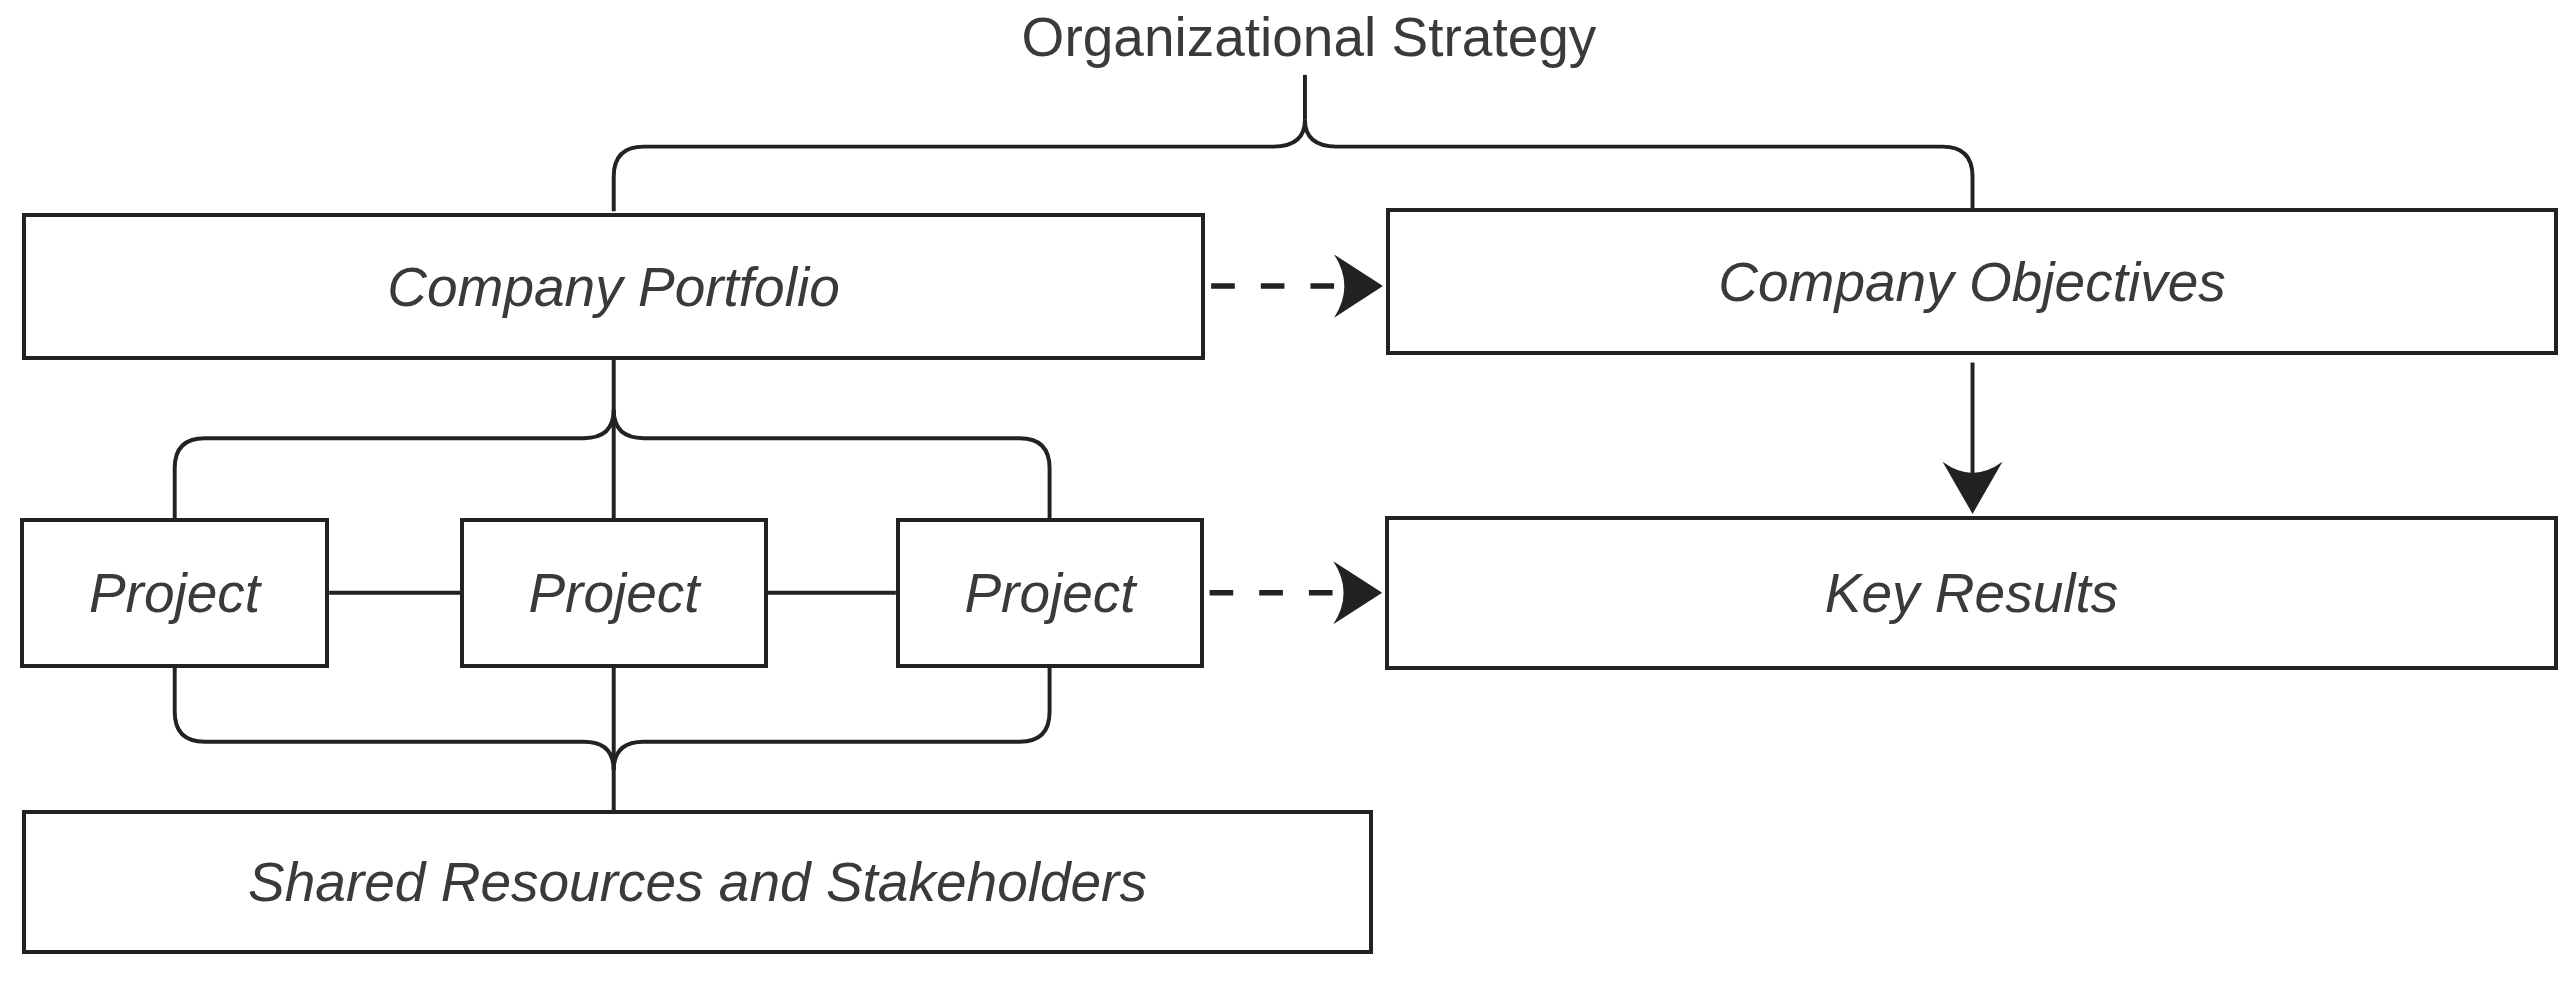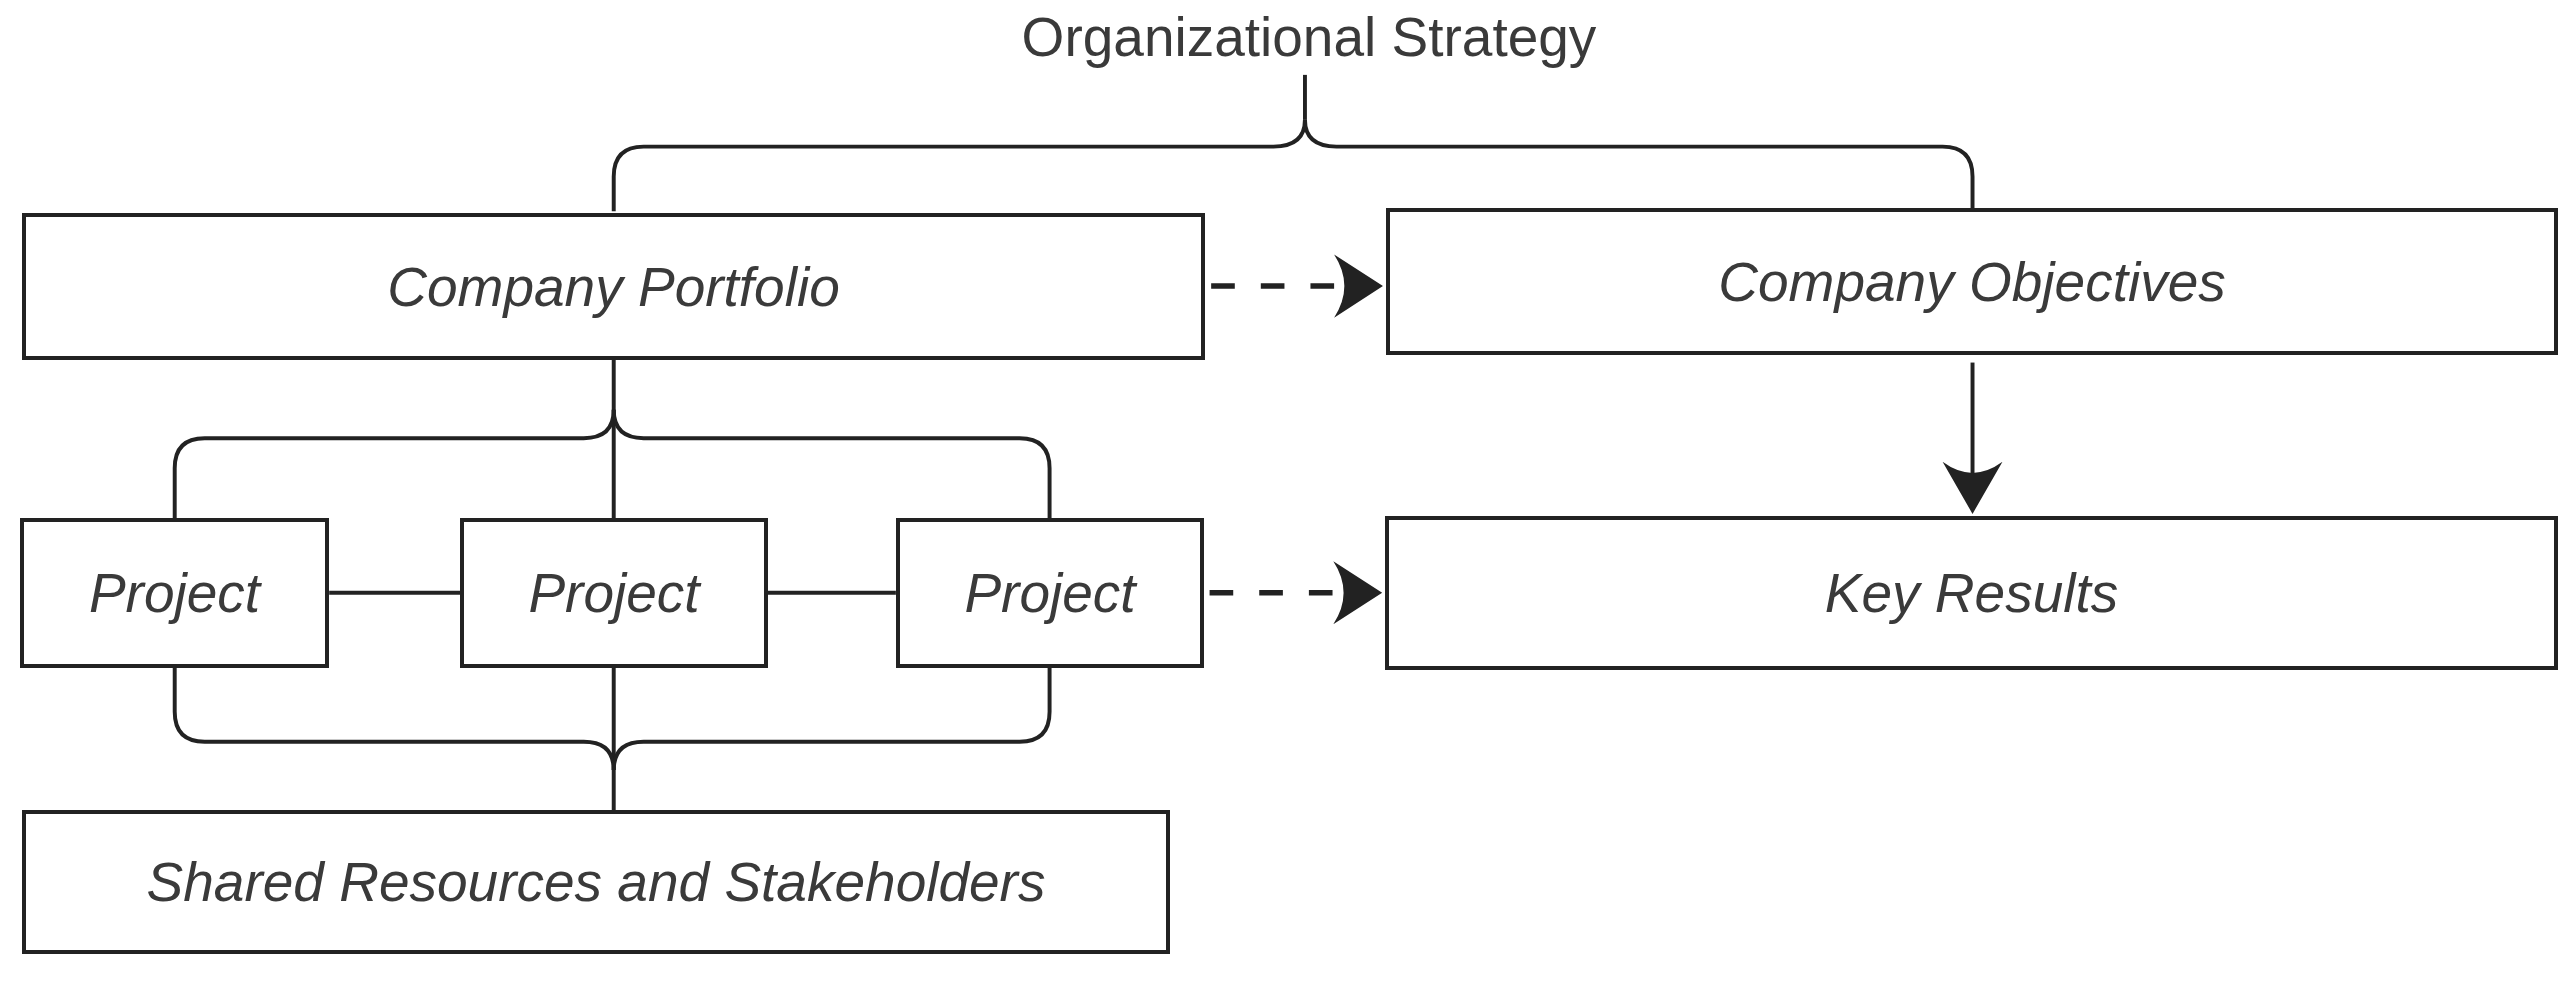--- a/index.html
+++ b/index.html
@@ -67,21 +67,21 @@
     font-size: 55px;
     color: var(--text, #3a3a3a);
     white-space: nowrap;
   }
   .node-portfolio  { left: 22px;   top: 213px;  width: 1183px; height: 147px; }
   .node-objectives { left: 1386px; top: 208px;  width: 1172px; height: 147px; }
   .node-project1   { left: 20px;   top: 518px;  width: 309px;  height: 150px; }
   .node-project2   { left: 460px;  top: 518px;  width: 308px;  height: 150px; }
   .node-project3   { left: 896px; top: 518px;  width: 308px;  height: 150px; }
   .node-keyresults { left: 1385px; top: 516px;  width: 1173px; height: 154px; }
-  .node-shared     { left: 22px;   top: 810px; width: 1148px; height: 144px; }
+  .node-shared     { left: 22px;   top: 810px; width: 1351px; height: 144px; }
 </style>
 </head>
 <body>
 
 <div id="diagram">
 
   <svg id="edges" viewBox="0 0 3267 1251" xmlns="http://www.w3.org/2000/svg">
 
     <g>
       <path class="stroke" d="M 1655 95 L 1655 152"></path>

